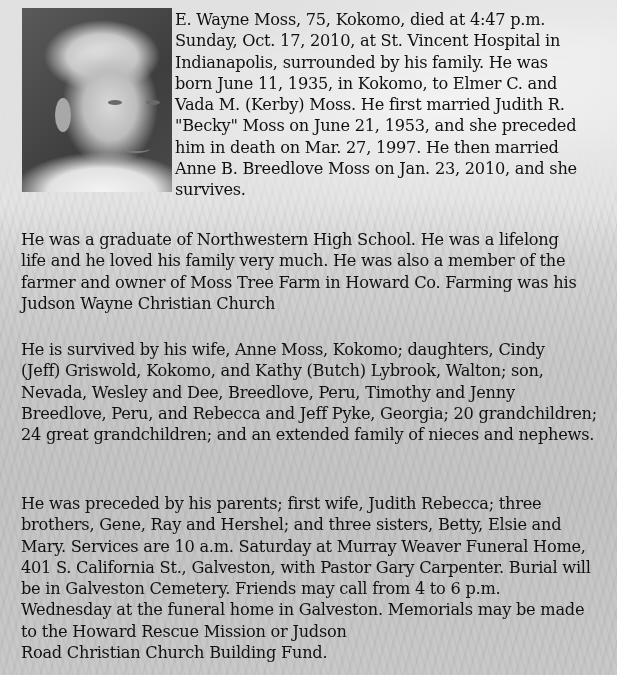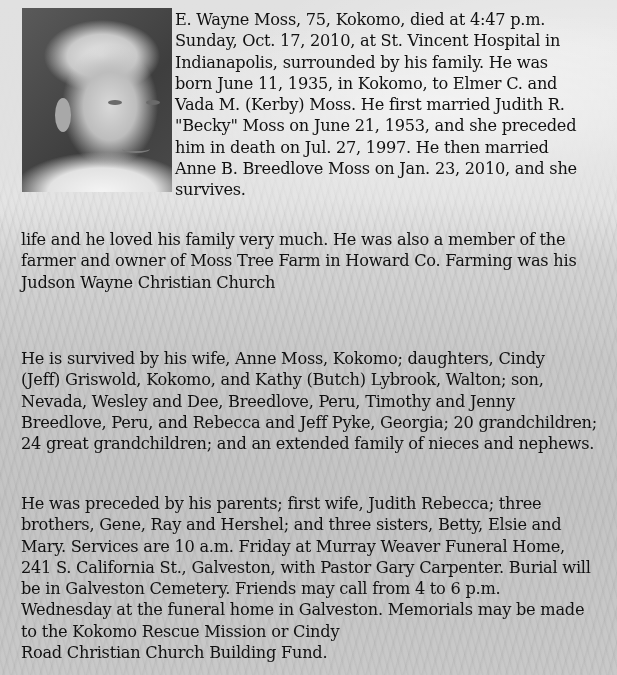--- a/index.html
+++ b/index.html
@@ -38,21 +38,21 @@
     .photo .eye { position: absolute; width: 14px; height: 5px; background: #6a6a6a; border-radius: 50%; top: 92px; }
     .photo .eye.l { left: 86px; }
     .photo .eye.r { left: 124px; }
     .photo .mouth { position: absolute; left: 100px; top: 137px; width: 28px; height: 6px; border-bottom: 2px solid #7a7a7a; border-radius: 0 0 50% 50%; }
     .photo .ear { position: absolute; left: 33px; top: 90px; width: 16px; height: 34px; background: #a8a8a8; border-radius: 50%; }
     .para {
       position: absolute; margin: 0; font-size: 16.2px; line-height: 21.3px; letter-spacing: -0.25px;
     }
     .p1 { left: 175px; top: 9px; width: 440px; }
     .p2 { left: 21px; top: 229px; width: 590px; }
-    .p3 { left: 21px; top: 339px; width: 590px; margin-top: 9px; }
+    .p3 { left: 21px; top: 339px; width: 590px; }
     .p4 { left: 21px; top: 493px; width: 592px; }
     .line { display: block; white-space: nowrap; }
   </style>
 </head>
 <body>
 
 <div class="bg"></div>
 <div class="bg-field-mask"></div>
 <div class="bg-sky"></div>
 
@@ -64,42 +64,43 @@
     <div class="mouth"></div>
   </div>
 
   <p class="para p1">
     <span class="line">E. Wayne Moss, 75, Kokomo, died at 4:47 p.m.</span>
     <span class="line">Sunday, Oct. 17, 2010, at St. Vincent Hospital in</span>
     <span class="line">Indianapolis, surrounded by his family. He was</span>
     <span class="line">born June 11, 1935, in Kokomo, to Elmer C. and</span>
     <span class="line">Vada M. (Kerby) Moss. He first married Judith R.</span>
     <span class="line">"Becky" Moss on June 21, 1953, and she preceded</span>
-    <span class="line">him in death on Jul. 27, 1997. He then married</span>
+    <span class="line">him in death on Mar. 27, 1997. He then married</span>
     <span class="line">Anne B. Breedlove Moss on Jan. 23, 2010, and she</span>
     <span class="line">survives.</span>
   </p>
 
   <p class="para p2">
+    <span class="line">He was a graduate of Northwestern High School. He was a lifelong</span>
     <span class="line">life and he loved his family very much. He was also a member of the</span>
     <span class="line">farmer and owner of Moss Tree Farm in Howard Co. Farming was his</span>
     <span class="line">Judson Wayne Christian Church</span>
   </p>
 
   <p class="para p3">
     <span class="line">He is survived by his wife, Anne Moss, Kokomo; daughters, Cindy</span>
     <span class="line">(Jeff) Griswold, Kokomo, and Kathy (Butch) Lybrook, Walton; son,</span>
     <span class="line">Nevada, Wesley and Dee, Breedlove, Peru, Timothy and Jenny</span>
     <span class="line">Breedlove, Peru, and Rebecca and Jeff Pyke, Georgia; 20 grandchildren;</span>
     <span class="line">24 great grandchildren; and an extended family of nieces and nephews.</span>
   </p>
 
   <p class="para p4">
     <span class="line">He was preceded by his parents; first wife, Judith Rebecca; three</span>
     <span class="line">brothers, Gene, Ray and Hershel; and three sisters, Betty, Elsie and</span>
-    <span class="line">Mary. Services are 10 a.m. Friday at Murray Weaver Funeral Home,</span>
-    <span class="line">241 S. California St., Galveston, with Pastor Gary Carpenter. Burial will</span>
+    <span class="line">Mary. Services are 10 a.m. Saturday at Murray Weaver Funeral Home,</span>
+    <span class="line">401 S. California St., Galveston, with Pastor Gary Carpenter. Burial will</span>
     <span class="line">be in Galveston Cemetery. Friends may call from 4 to 6 p.m.</span>
     <span class="line">Wednesday at the funeral home in Galveston. Memorials may be made</span>
-    <span class="line">to the Kokomo Rescue Mission or Cindy</span>
+    <span class="line">to the Howard Rescue Mission or Judson</span>
     <span class="line">Road Christian Church Building Fund.</span>
   </p>
 </div>
 
 </body></html>

